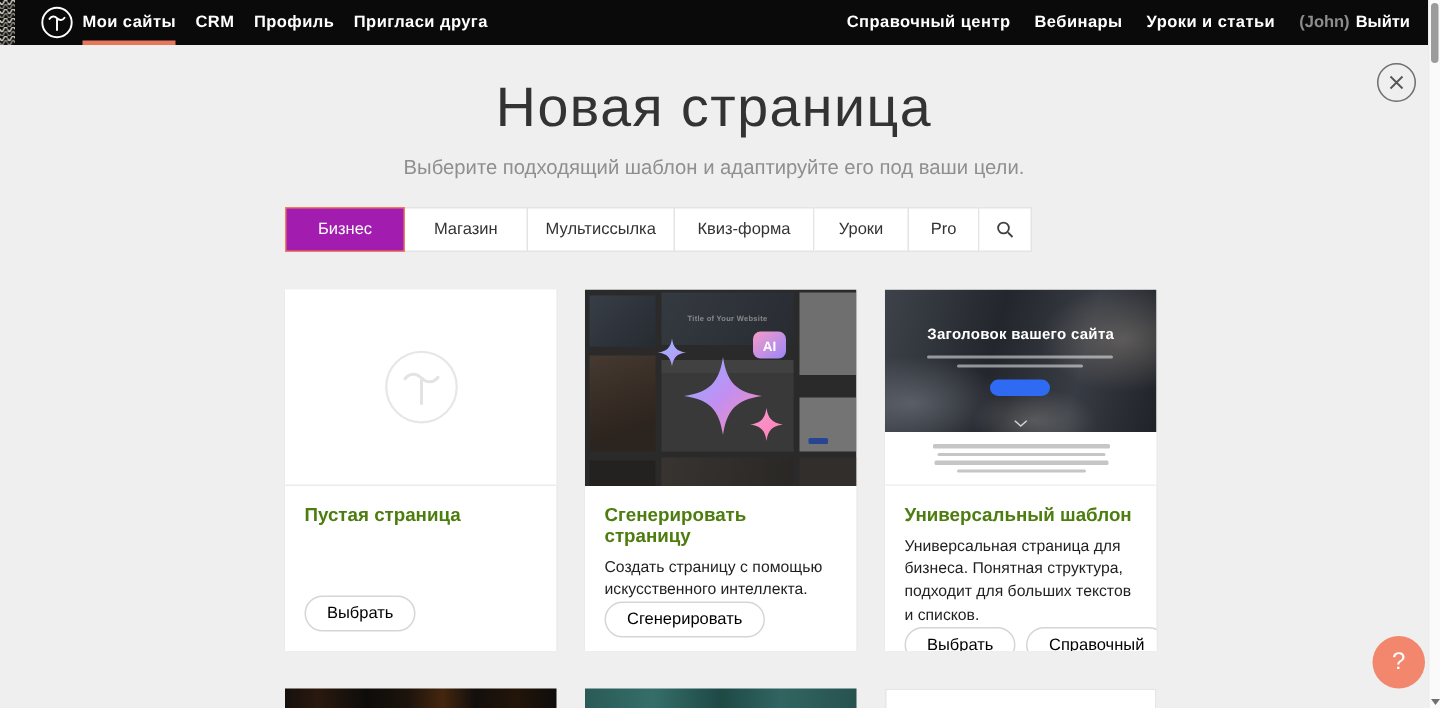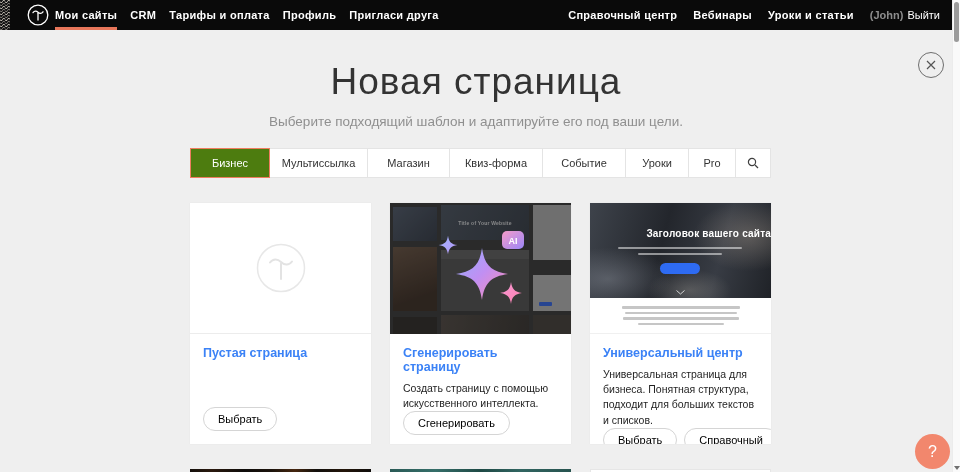--- a/index.html
+++ b/index.html
@@ -11,44 +11,44 @@
   .texture { position:absolute; left:0; top:0; width:10px; height:30px; }
   .logo { position:absolute; left:27px; top:4px; width:22px; height:22px; cursor:pointer; }
   .nav { position:absolute; left:55px; top:0; height:30px; display:flex; gap:13px; }
   .nav-item { height:30px; display:flex; align-items:center; color:#fff; font-size:11px;
               font-weight:700; letter-spacing:.3px; cursor:pointer; border-bottom:3px solid transparent;
               padding-top:3px; }
   .nav-item.active { border-bottom-color:#e8765a;text-align:right; }
   .nav-right { position:absolute; right:12px; top:0; height:30px; display:flex; gap:16px; }
   .nav-user { display:flex; align-items:center; gap:4px; height:30px; cursor:pointer; }
   .nav-user .uname { color:#8d8d8d; font-size:11px; font-weight:700; }
-  .nav-user .ulogout { color:#fff; font-size:11px; font-weight:400; }
+  .nav-user .ulogout { color:#fff; font-size:11px; font-weight:700; }
 
   
   .scrollbar { position:absolute; right:0; top:0; width:8px; height:472px; background:#fafafa; border-left:1px solid #ececec; }
   .scroll-thumb { position:absolute; left:1px; top:2px; width:5px; height:40px; border-radius:3px; background:#9b9b9b; }
   .scroll-arrow { position:absolute; left:1px; bottom:2px; width:0; height:0;
                   border-left:3px solid transparent; border-right:3px solid transparent; border-top:4px solid #707070; }
 
   
-  .content { position:absolute; left:0; top:36px; width:952px; height:320px; }
+  .content { position:absolute; left:0; top:26px; width:952px; height:320px; }
   .close-btn { position:absolute; left:918px; top:16px; width:26px; height:26px; border-radius:50%;
                border:1.5px solid #6e6e6e; display:flex; align-items:center; justify-content:center;
                cursor:pointer; background:transparent; }
   .page-title { position:absolute; left:0; top:25px; width:952px; text-align:center;
                 font-size:37px; font-weight:300; color:#333; letter-spacing:1px; }
   .page-subtitle { position:absolute; left:0; top:78px; width:952px; text-align:center;
                    font-size:13.5px; color:#8f8f8f; }
 
   
   .tabs { position:absolute; left:190px; top:112px; width:581px; height:30px; display:flex; }
   .tab { height:30px; background:#fff; border:1px solid #e4e4e4; border-left:none;
          display:flex; align-items:center; justify-content:center; font-size:11px; color:#333; cursor:pointer; }
   .tab:first-child { border-left:1px solid #e4e4e4; }
-  .tab.active { background:#4d7c0f; border-color:#ee7d5f; color:#fff; }
+  .tab.active { background:#a21caf; border-color:#ee7d5f; color:#fff; }
 
   
   .cards { position:absolute; left:190px; top:167px; width:581px; height:241px; display:flex; justify-content:space-between; }
   .card { width:181px; height:241px; background:#fff; display:flex; flex-direction:column; overflow:hidden;
           box-shadow:0 0 1px rgba(0,0,0,.08); cursor:pointer; }
   .preview { position:relative; height:131px; flex:none; overflow:hidden; }
   .preview.blank { background:#fff; border-bottom:1px solid #ececec; display:flex; align-items:center; justify-content:center; }
 
   
   .preview.collage { background:#3f3f3f; }
@@ -68,34 +68,34 @@
   .shade { position:absolute; left:0; top:0; right:0; bottom:0; background:rgba(15,15,15,.42); }
   .star-svg { position:absolute; left:36px; top:25px; }
 
   
   .hero { position:relative; height:95px;
           background:
             radial-gradient(80px 50px at 88% 35%, rgba(150,140,130,.45), rgba(0,0,0,0) 70%),
             radial-gradient(90px 45px at 10% 80%, rgba(130,135,145,.5), rgba(0,0,0,0) 70%),
             radial-gradient(60px 30px at 55% 92%, rgba(180,175,165,.3), rgba(0,0,0,0) 70%),
             linear-gradient(105deg,#3e434b,#23262c 40%,#383c44 70%,#1f2227); }
-  .hero-heading { position:absolute; left:0; top:25px; width:100%; text-align:right;
+  .hero-heading { position:absolute; left:0; top:25px; width:100%; text-align:center;
                   font-size:10px; font-weight:700; color:#fff; letter-spacing:.2px; }
   .hero-line { position:absolute; height:2px; background:rgba(255,255,255,.5); border-radius:1px; }
   .hl1 { left:28px; top:44px; width:124px; }
   .hl2 { left:48px; top:50px; width:84px; }
   .hero-btn { position:absolute; left:70px; top:60px; width:40px; height:11px; border-radius:6px; background:#2e6bf2; cursor:pointer; }
   .hero-chevron { position:absolute; left:86px; bottom:3px; }
   .preview-textblock { height:36px; background:#fff; padding-top:8px; border-bottom:1px solid #f0f0f0; }
   .p-line { height:2.5px; background:#c6c6c6; border-radius:1px; margin:0 auto 3px; }
   .pl1 { width:118px; } .pl2 { width:112px; } .pl3 { width:116px; } .pl4 { width:86px; }
 
   
   .card-body { flex:1; padding:12px 13px 13px; display:flex; flex-direction:column; }
-  .card-title { font-size:12.5px; font-weight:700; color:#3b82f6; margin-bottom:7px; }
+  .card-title { font-size:12.5px; font-weight:700; color:#4d7c0f; margin-bottom:7px; }
   .card-desc { font-size:10.5px; line-height:1.45; color:#1f1f1f; }
   .card-actions { margin-top:auto; display:flex; gap:7px; }
   .pill-btn { border:1px solid #d5d5d5; border-radius:13px; background:#fff; font-size:11px; color:#000;
               padding:5px 14px; font-family:"Liberation Sans", sans-serif; cursor:pointer; white-space:nowrap; }
 
   
   .bottom-row { position:absolute; left:190px; top:433px; width:581px; display:flex; justify-content:space-between; }
   .b-card { width:181px; height:40px; }
   .b1 { background:linear-gradient(90deg,#15100c 0%,#2a190e 12%,#0e0c0a 30%,#1c130c 45%,#45260f 58%,#120f0c 70%,#231509 85%,#0f0d0b 100%); }
   .b2 { background:linear-gradient(90deg,#2a5a56,#356e69 25%,#1e4945 50%,#316561 72%,#27534f 100%); }
@@ -124,21 +124,20 @@
 
     <svg class="logo" viewBox="0 0 22 22">
       <circle cx="11" cy="11" r="9.8" fill="none" stroke="#fff" stroke-width="1.3"></circle>
       <path d="M6 8.6 C7.4 6.6 9.4 6.6 11 8.2 C12.6 9.8 14.6 9.8 16 7.8" fill="none" stroke="#fff" stroke-width="1.3" stroke-linecap="round"></path>
       <path d="M11 9.2 L11 16" fill="none" stroke="#fff" stroke-width="1.3" stroke-linecap="round"></path>
     </svg>
 
     <div class="nav">
       <div class="nav-item active">Мои сайты</div>
       <div class="nav-item">CRM</div>
-      <div class="nav-item">Тарифы и оплата</div>
       <div class="nav-item">Профиль</div>
       <div class="nav-item">Пригласи друга</div>
     </div>
 
     <div class="nav-right">
       <div class="nav-item">Справочный центр</div>
       <div class="nav-item">Вебинары</div>
       <div class="nav-item">Уроки и статьи</div>
       <div class="nav-user">
         <span class="uname">(John)</span>
@@ -153,24 +152,23 @@
       <svg width="10" height="10" viewBox="0 0 10 10">
         <path d="M1 1 L9 9 M9 1 L1 9" stroke="#555" stroke-width="1.2"></path>
       </svg>
     </div>
 
     <div class="page-title">Новая страница</div>
     <div class="page-subtitle">Выберите подходящий шаблон и адаптируйте его под ваши цели.</div>
 
     <div class="tabs">
       <div class="tab active" style="width:80px">Бизнес</div>
+      <div class="tab" style="width:82px">Магазин</div>
       <div class="tab" style="width:98px">Мультиссылка</div>
-      <div class="tab" style="width:82px">Магазин</div>
       <div class="tab" style="width:93px">Квиз-форма</div>
-      <div class="tab" style="width:83px">Событие</div>
       <div class="tab" style="width:63px">Уроки</div>
       <div class="tab" style="width:47px">Pro</div>
       <div class="tab" style="width:35px">
         <svg width="12" height="12" viewBox="0 0 12 12">
           <circle cx="5" cy="5" r="3.6" fill="none" stroke="#3f3f3f" stroke-width="1.2"></circle>
           <path d="M8 8 L11 11" stroke="#3f3f3f" stroke-width="1.2"></path>
         </svg>
       </div>
     </div>
 
@@ -258,21 +256,21 @@
             </svg>
           </div>
           <div class="preview-textblock">
             <div class="p-line pl1"></div>
             <div class="p-line pl2"></div>
             <div class="p-line pl3"></div>
             <div class="p-line pl4"></div>
           </div>
         </div>
         <div class="card-body">
-          <div class="card-title">Универсальный центр</div>
+          <div class="card-title">Универсальный шаблон</div>
           <div class="card-desc">Универсальная страница для бизнеса. Понятная структура, подходит для больших текстов и списков.</div>
           <div class="card-actions">
             <button class="pill-btn">Выбрать</button>
             <button class="pill-btn">Справочный</button>
           </div>
         </div>
       </div>
     </div>
 
     <div class="bottom-row">

